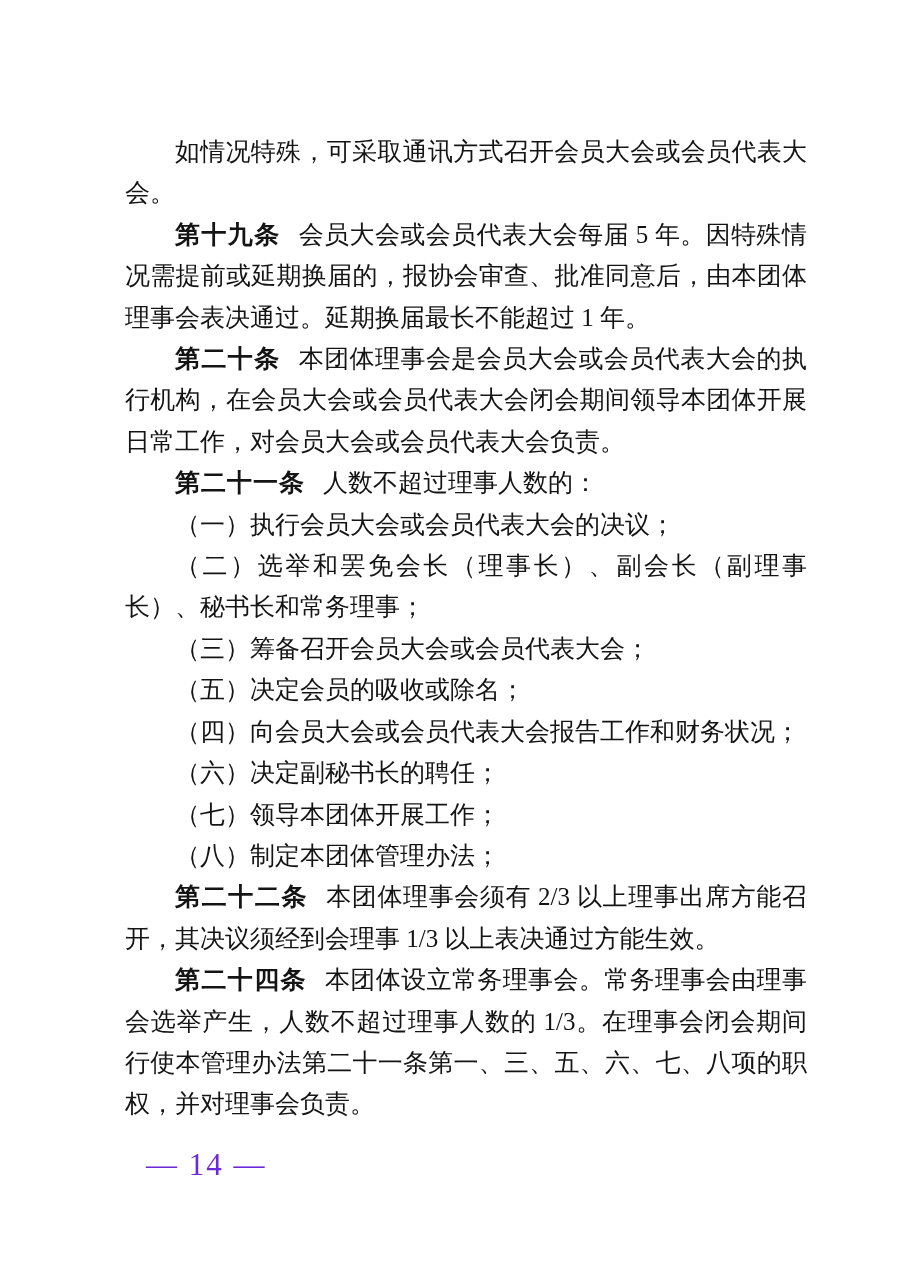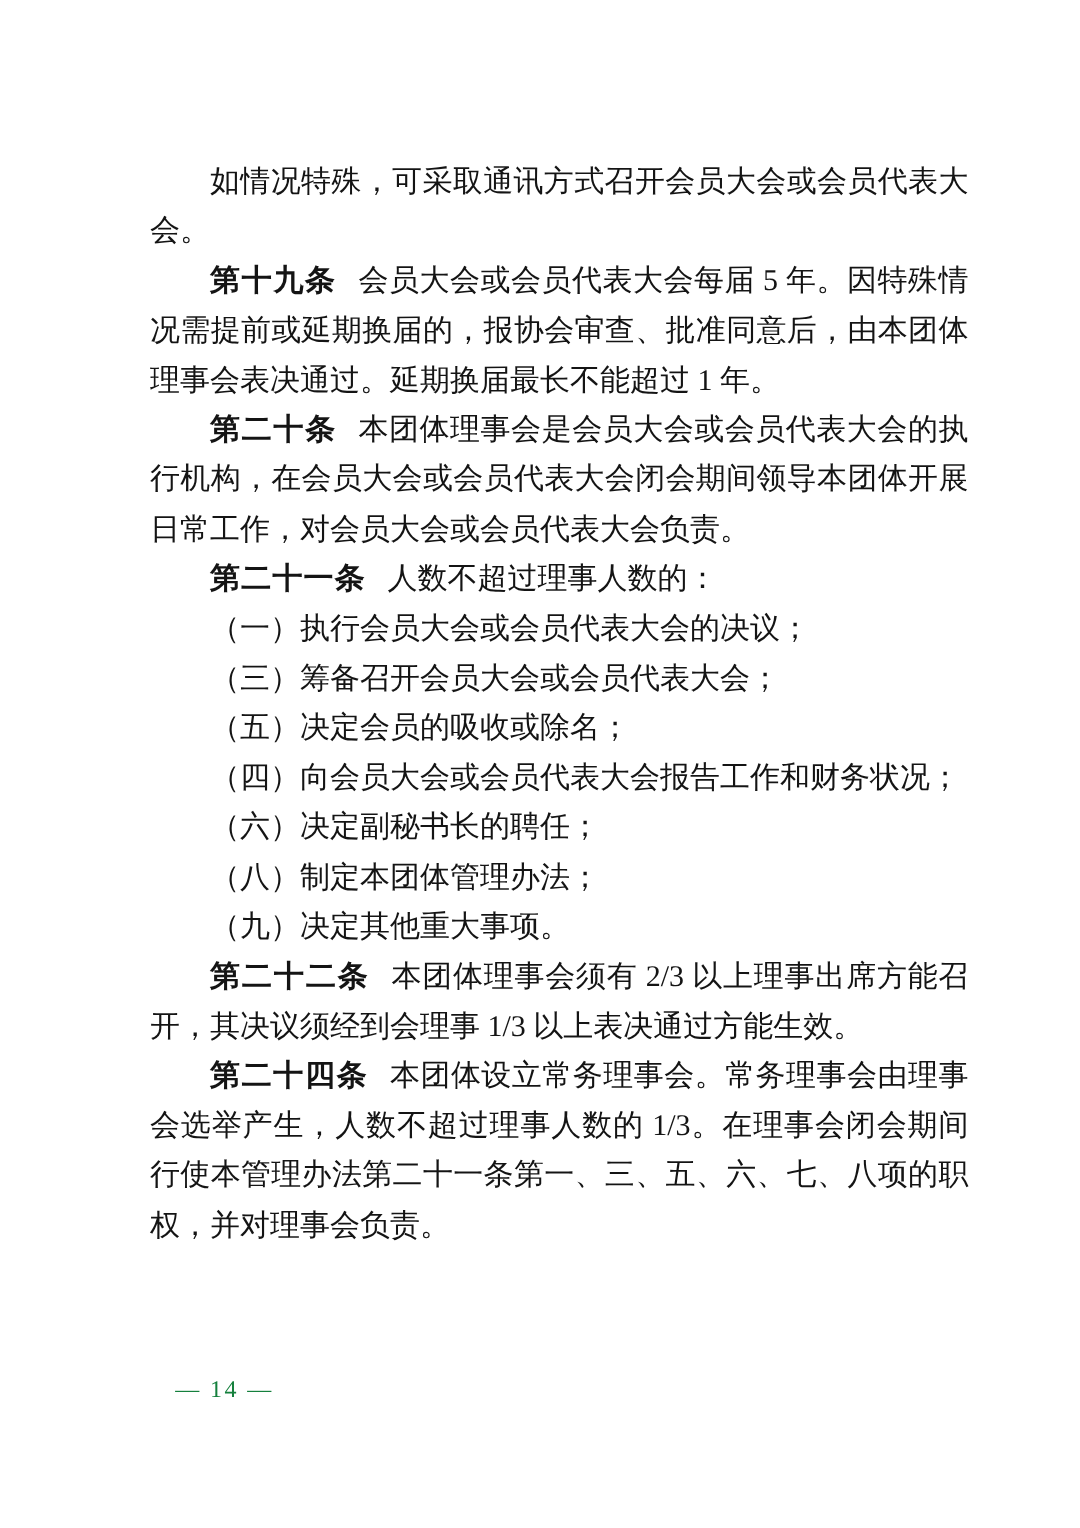--- a/index.html
+++ b/index.html
@@ -34,38 +34,39 @@
   }
   .term {
     font-weight: bold;
     margin-right: 0.72em;
     letter-spacing: 1px;
   }
   .footer {
     position: absolute;
     left: 131px;
     top: 1147px;
-    font-size: 20px;
+    font-size: 31px;
     letter-spacing: 2px;
-    color: #15803d;
+    color: #6d28d9;
   }
 </style>
 </head>
 <body>
 
 <div class="page">
   <div class="content" id="content">
       <p class="para"><span>如情况特殊，可采取通讯方式召开会员大会或会员代表大会。</span></p>
       <p class="para"><b class="term">第十九条</b><span>会员大会或会员代表大会每届 5 年。因特殊情况需提前或延期换届的，报协会审查、批准同意后，由本团体理事会表决通过。延期换届最长不能超过 1 年。</span></p>
       <p class="para"><b class="term">第二十条</b><span>本团体理事会是会员大会或会员代表大会的执行机构，在会员大会或会员代表大会闭会期间领导本团体开展日常工作，对会员大会或会员代表大会负责。</span></p>
       <p class="para"><b class="term">第二十一条</b><span>人数不超过理事人数的：</span></p>
       <p class="para"><span>（一）执行会员大会或会员代表大会的决议；</span></p>
+      <p class="para"><span>（二）选举和罢免会长（理事长）、副会长（副理事长）、秘书长和常务理事；</span></p>
       <p class="para"><span>（三）筹备召开会员大会或会员代表大会；</span></p>
       <p class="para"><span>（五）决定会员的吸收或除名；</span></p>
       <p class="para"><span>（四）向会员大会或会员代表大会报告工作和财务状况；</span></p>
       <p class="para"><span>（六）决定副秘书长的聘任；</span></p>
+      <p class="para"><span>（七）领导本团体开展工作；</span></p>
       <p class="para"><span>（八）制定本团体管理办法；</span></p>
-      <p class="para"><span>（九）决定其他重大事项。</span></p>
       <p class="para"><b class="term">第二十二条</b><span>本团体理事会须有 2/3 以上理事出席方能召开，其决议须经到会理事 1/3 以上表决通过方能生效。</span></p>
       <p class="para"><b class="term">第二十四条</b><span>本团体设立常务理事会。常务理事会由理事会选举产生，人数不超过理事人数的 1/3。在理事会闭会期间行使本管理办法第二十一条第一、三、五、六、七、八项的职权，并对理事会负责。</span></p>
     </div>
   <div class="footer">— 14 —</div>
 </div>
 
 </body></html>

